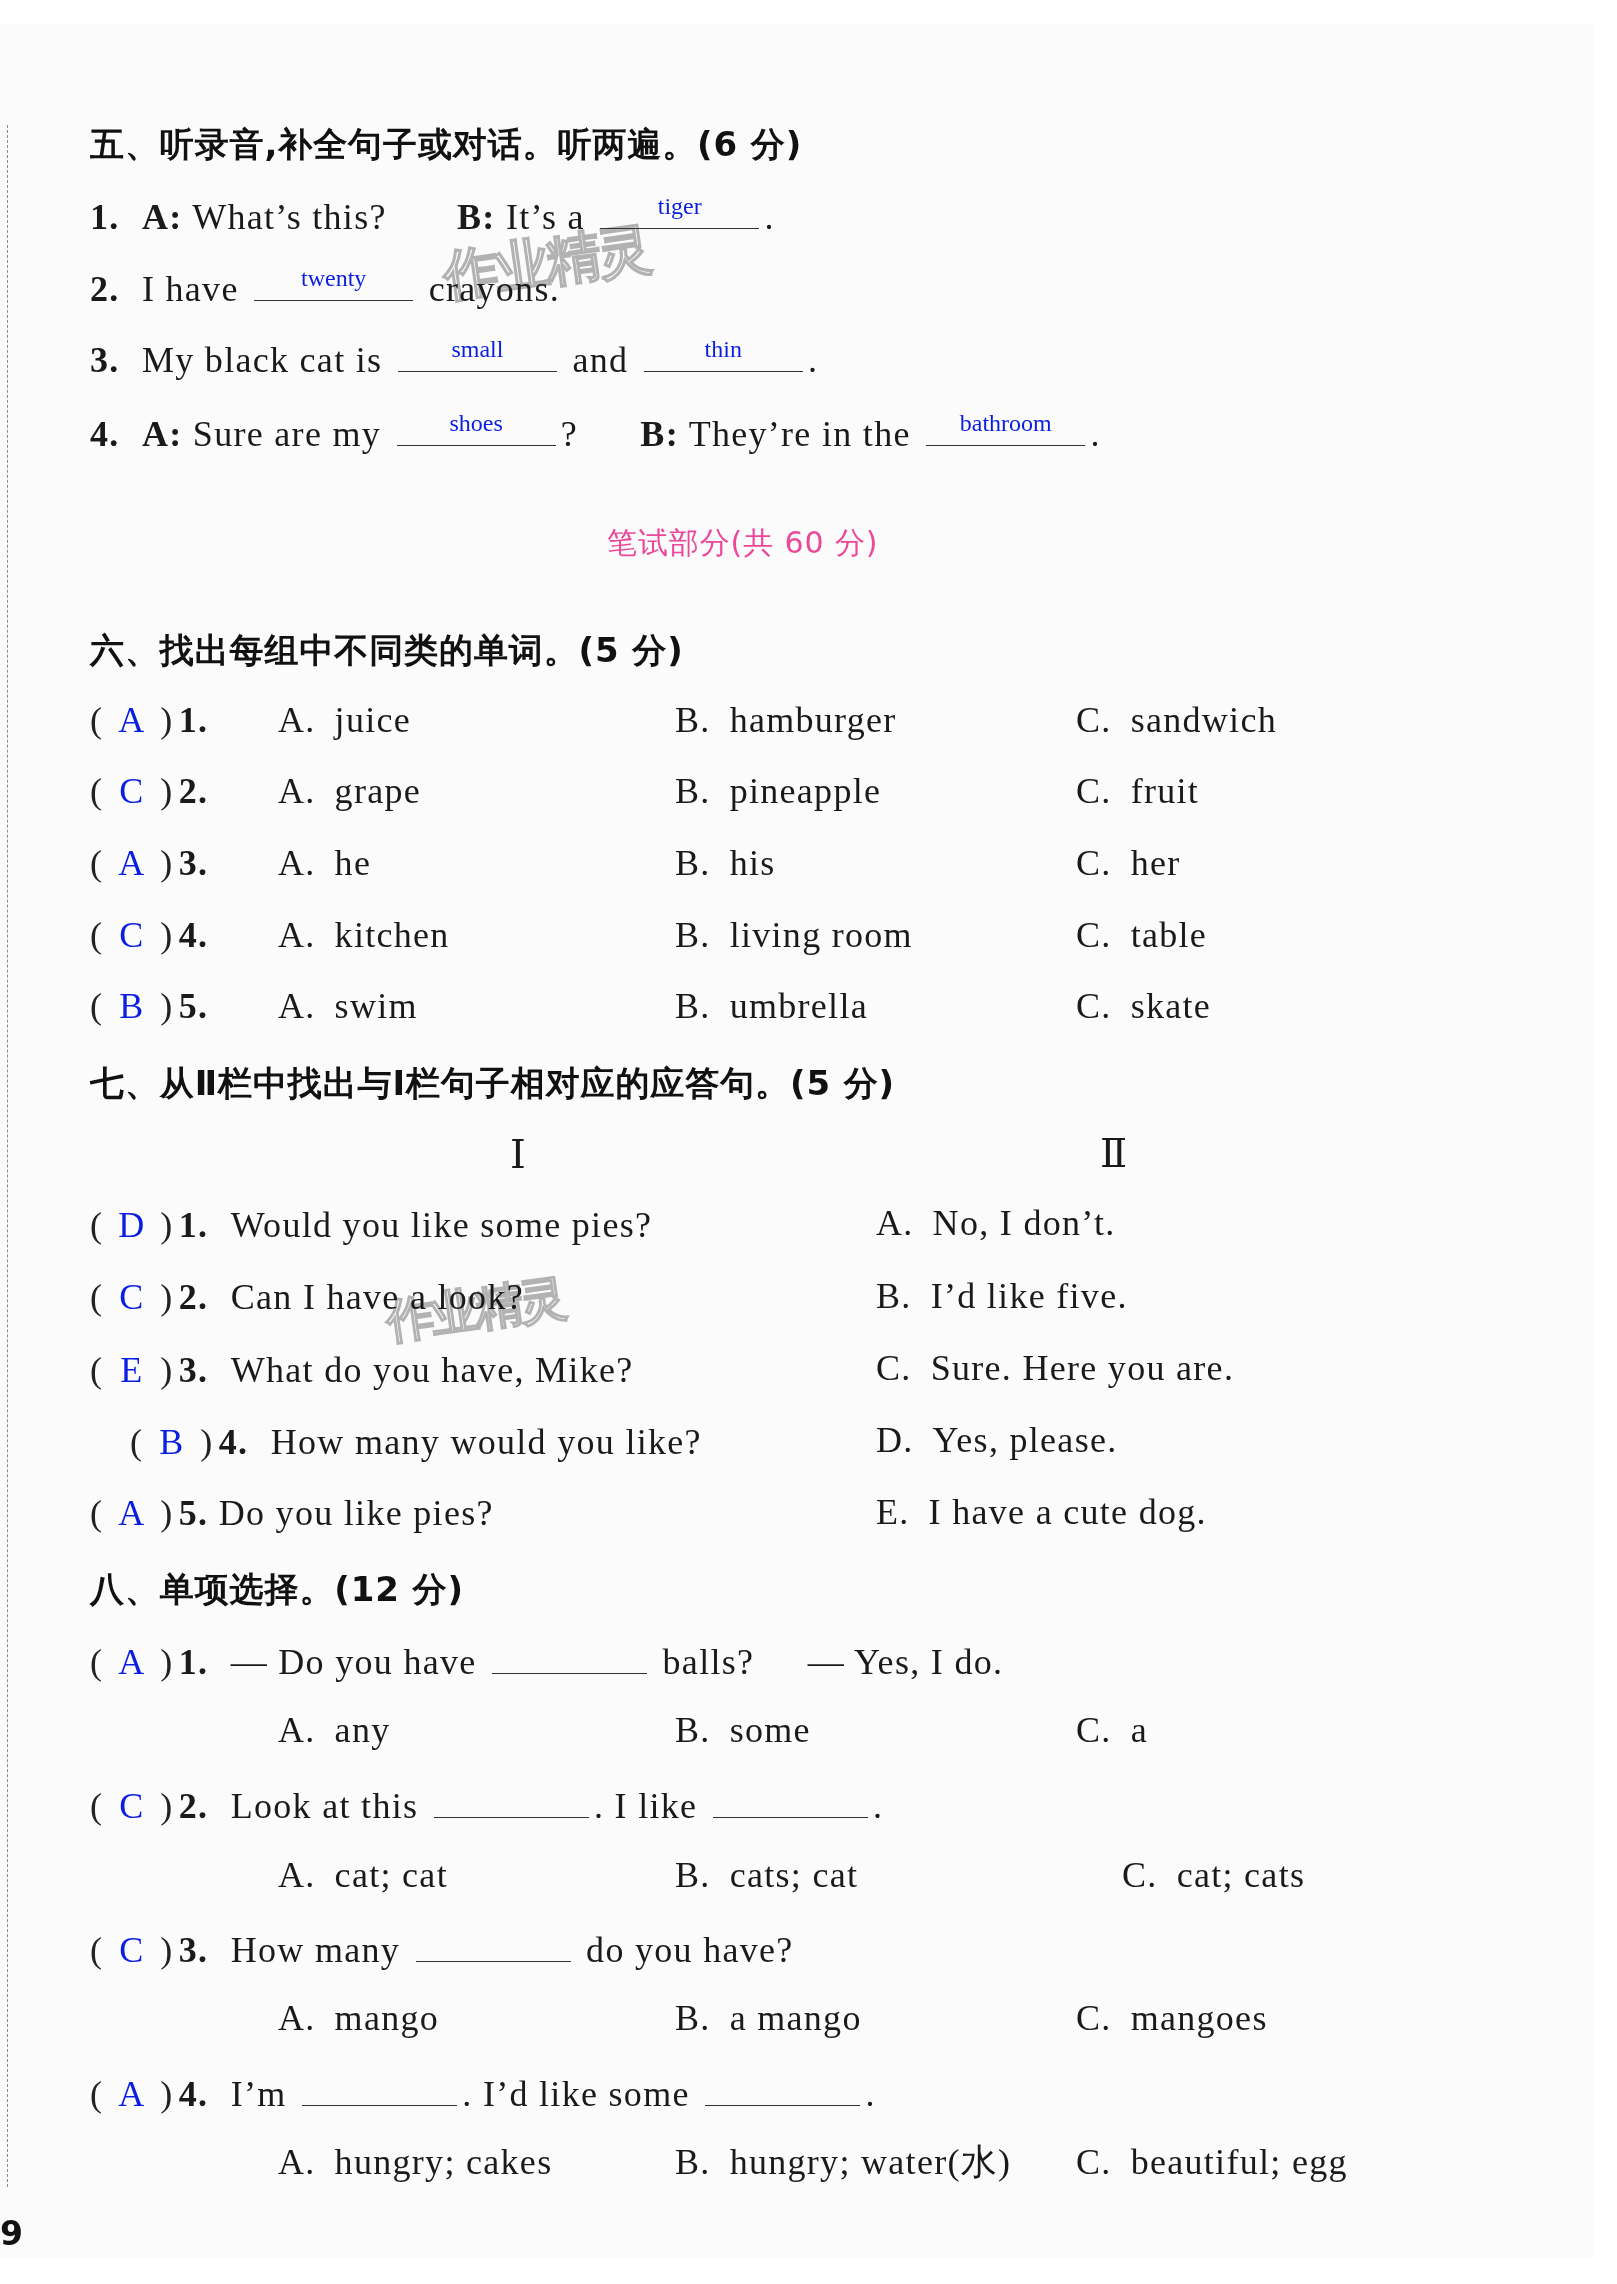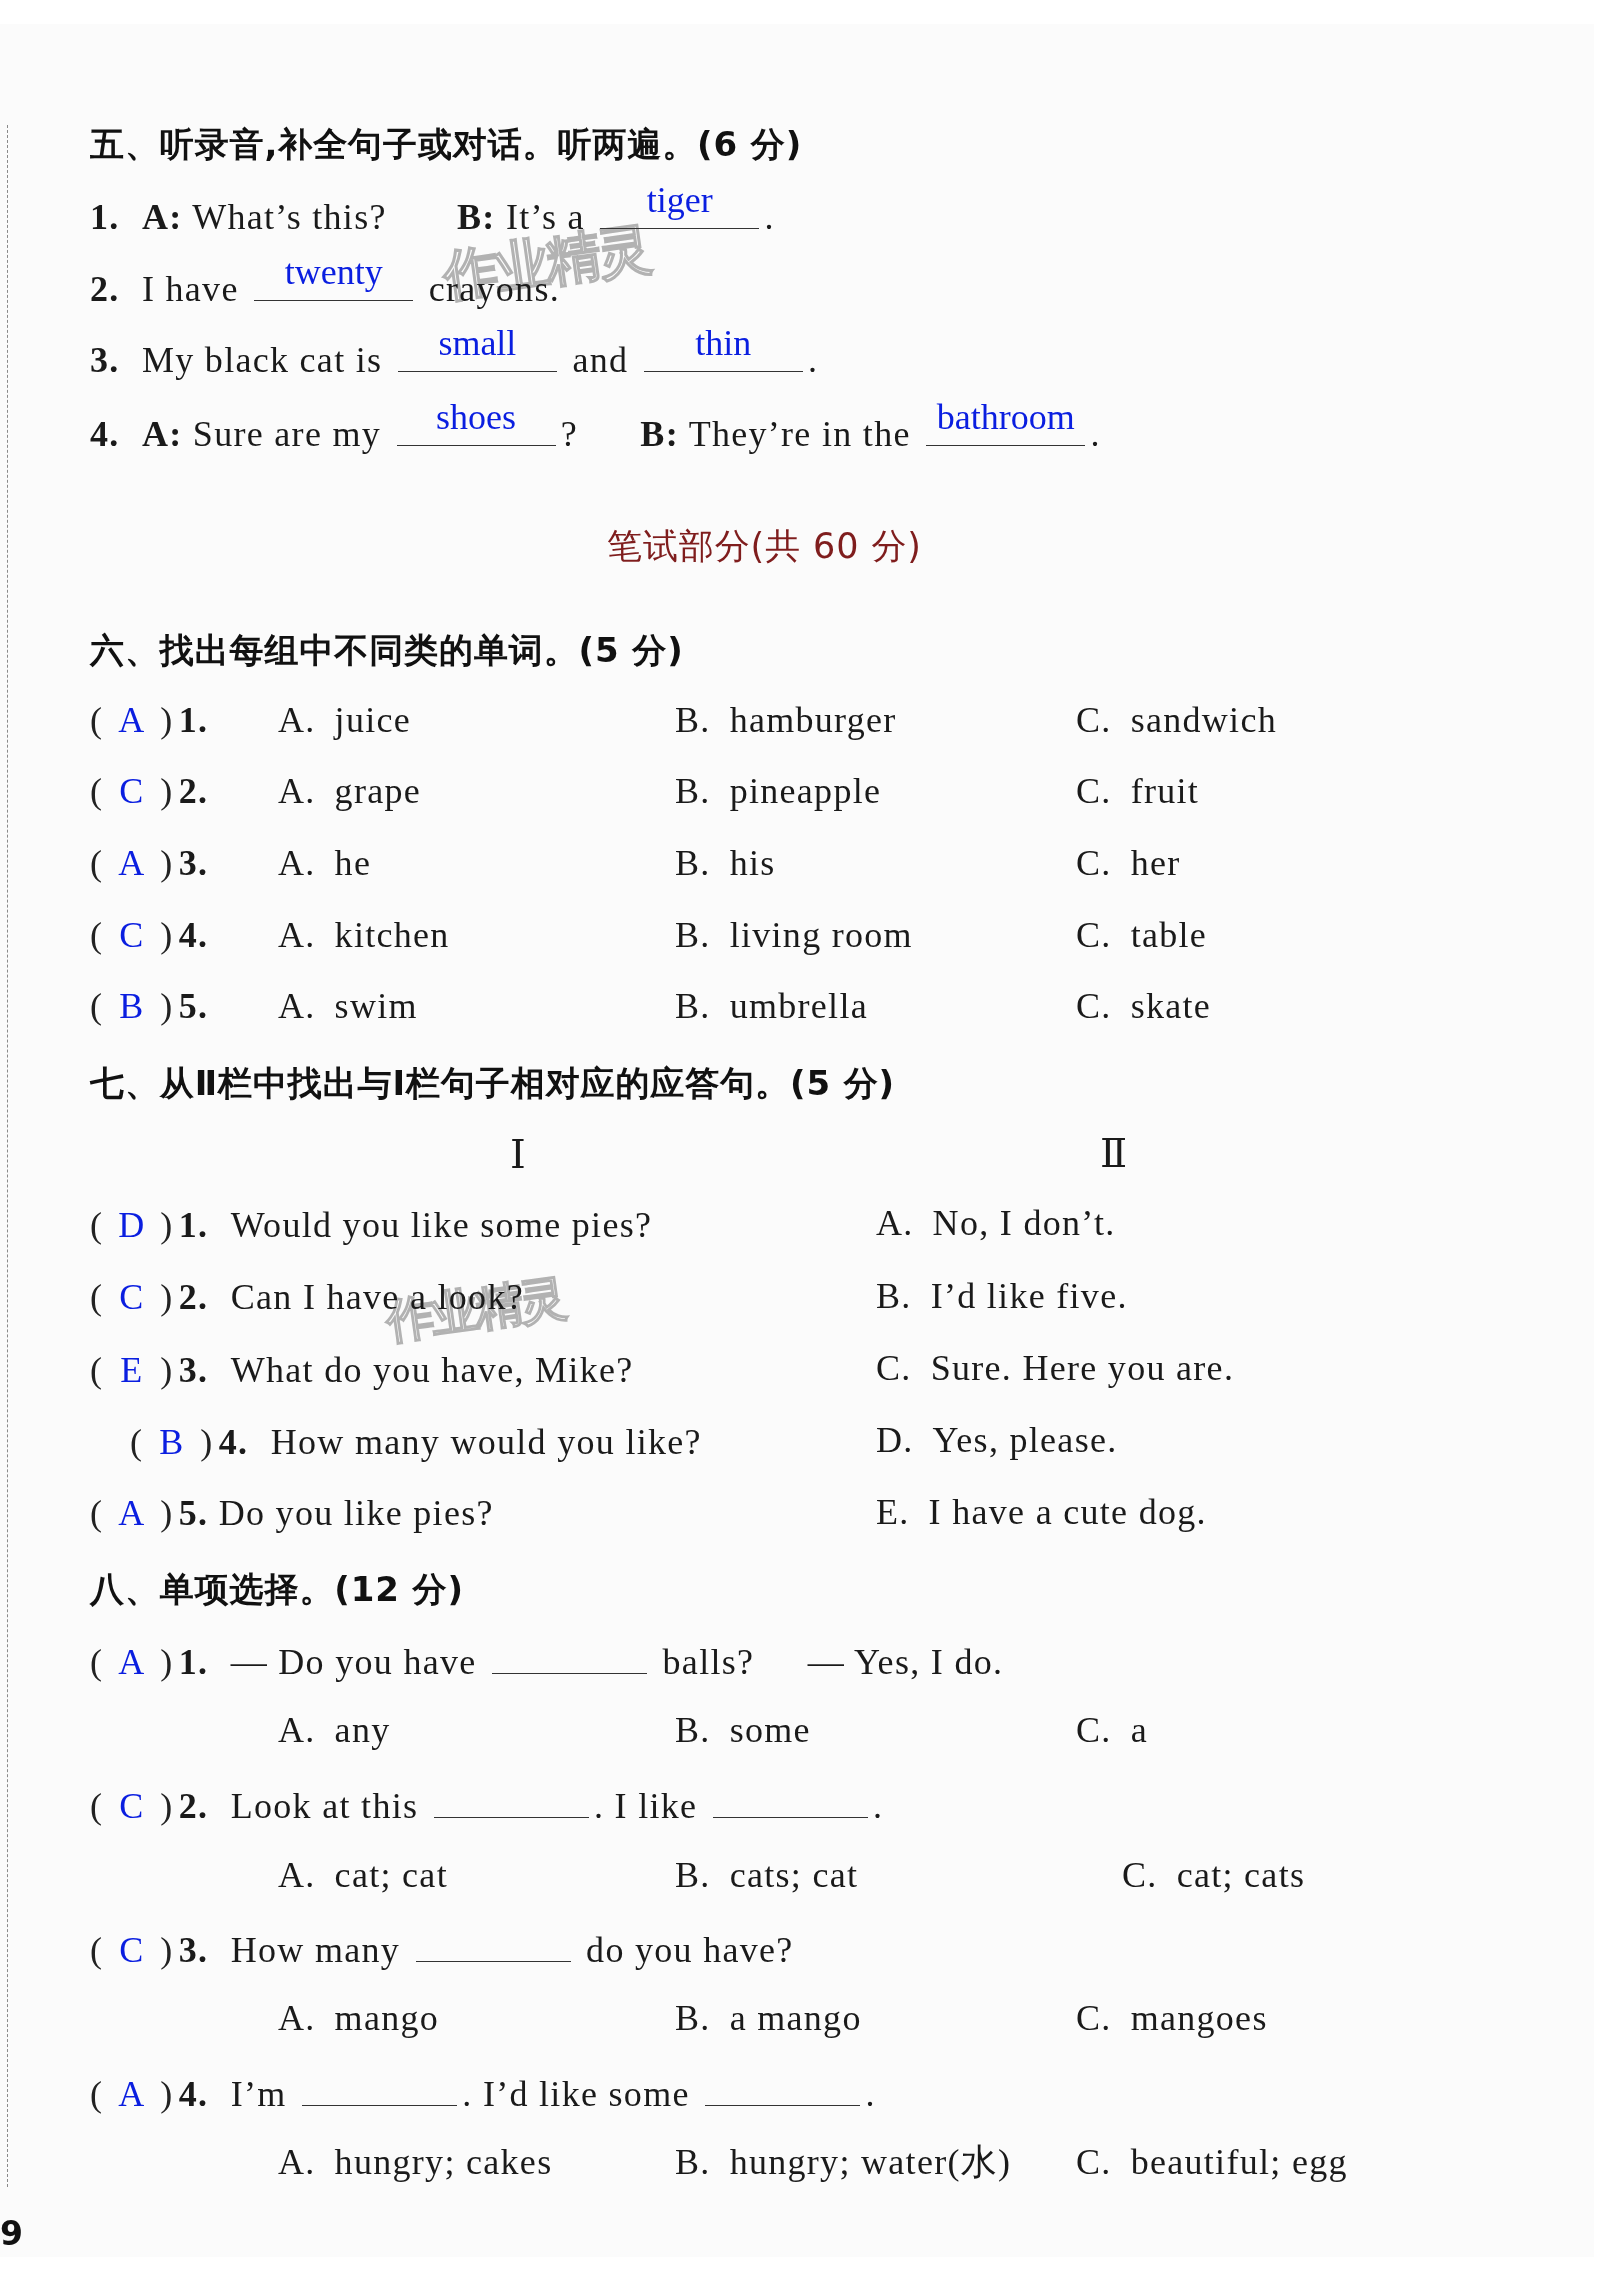--- a/index.html
+++ b/index.html
@@ -18,31 +18,31 @@
       border-left: 1.7px dashed #8a8a8a;
     }
     .abs { position: absolute; white-space: nowrap; }
     .line { font-size: 36px; letter-spacing: 1.3px; line-height: 1; }
     .cn-head {
       font-family: "DejaVu Sans", "Liberation Sans", sans-serif;
       font-size: 34px; font-weight: bold; color: #111; letter-spacing: 0.9px;
     }
     .cn-center {
       font-family: "DejaVu Sans", "Liberation Sans", sans-serif;
-      font-size: 35px; color: #7f1d1d; letter-spacing: 0.9px;
+      font-size: 30px; color: #ec4899; letter-spacing: 0.9px;
     }
     .num { font-weight: bold; }
     .spk { font-weight: bold; }
     .blank {
       display: inline-block; position: relative; border-bottom: 1.7px solid #333;
       height: 33px; vertical-align: baseline; margin: 0 5.2px;
     }
     .blank .fill {
       position: absolute; left: 0; right: 0; bottom: 10.3px; text-align: center;
-      color: #0a1ee0; font-size: 36px; letter-spacing: 0;
+      color: #0a1ee0; font-size: 24px; letter-spacing: 0;
     }
     .paren { color: #222; }
     .choice-ans {
       display: inline-block; width: 57px; text-align: center; color: #0a1ee0; font-size: 36px;
     }
     .opt-letter { margin-right: 19px; }
     .watermark {
       position: absolute; font-family: "DejaVu Sans", sans-serif; font-weight: bold;
       color: transparent; -webkit-text-stroke: 1.3px #9a9a9a; opacity: 0.75;
       transform: rotate(-8deg); letter-spacing: -3.4px;

